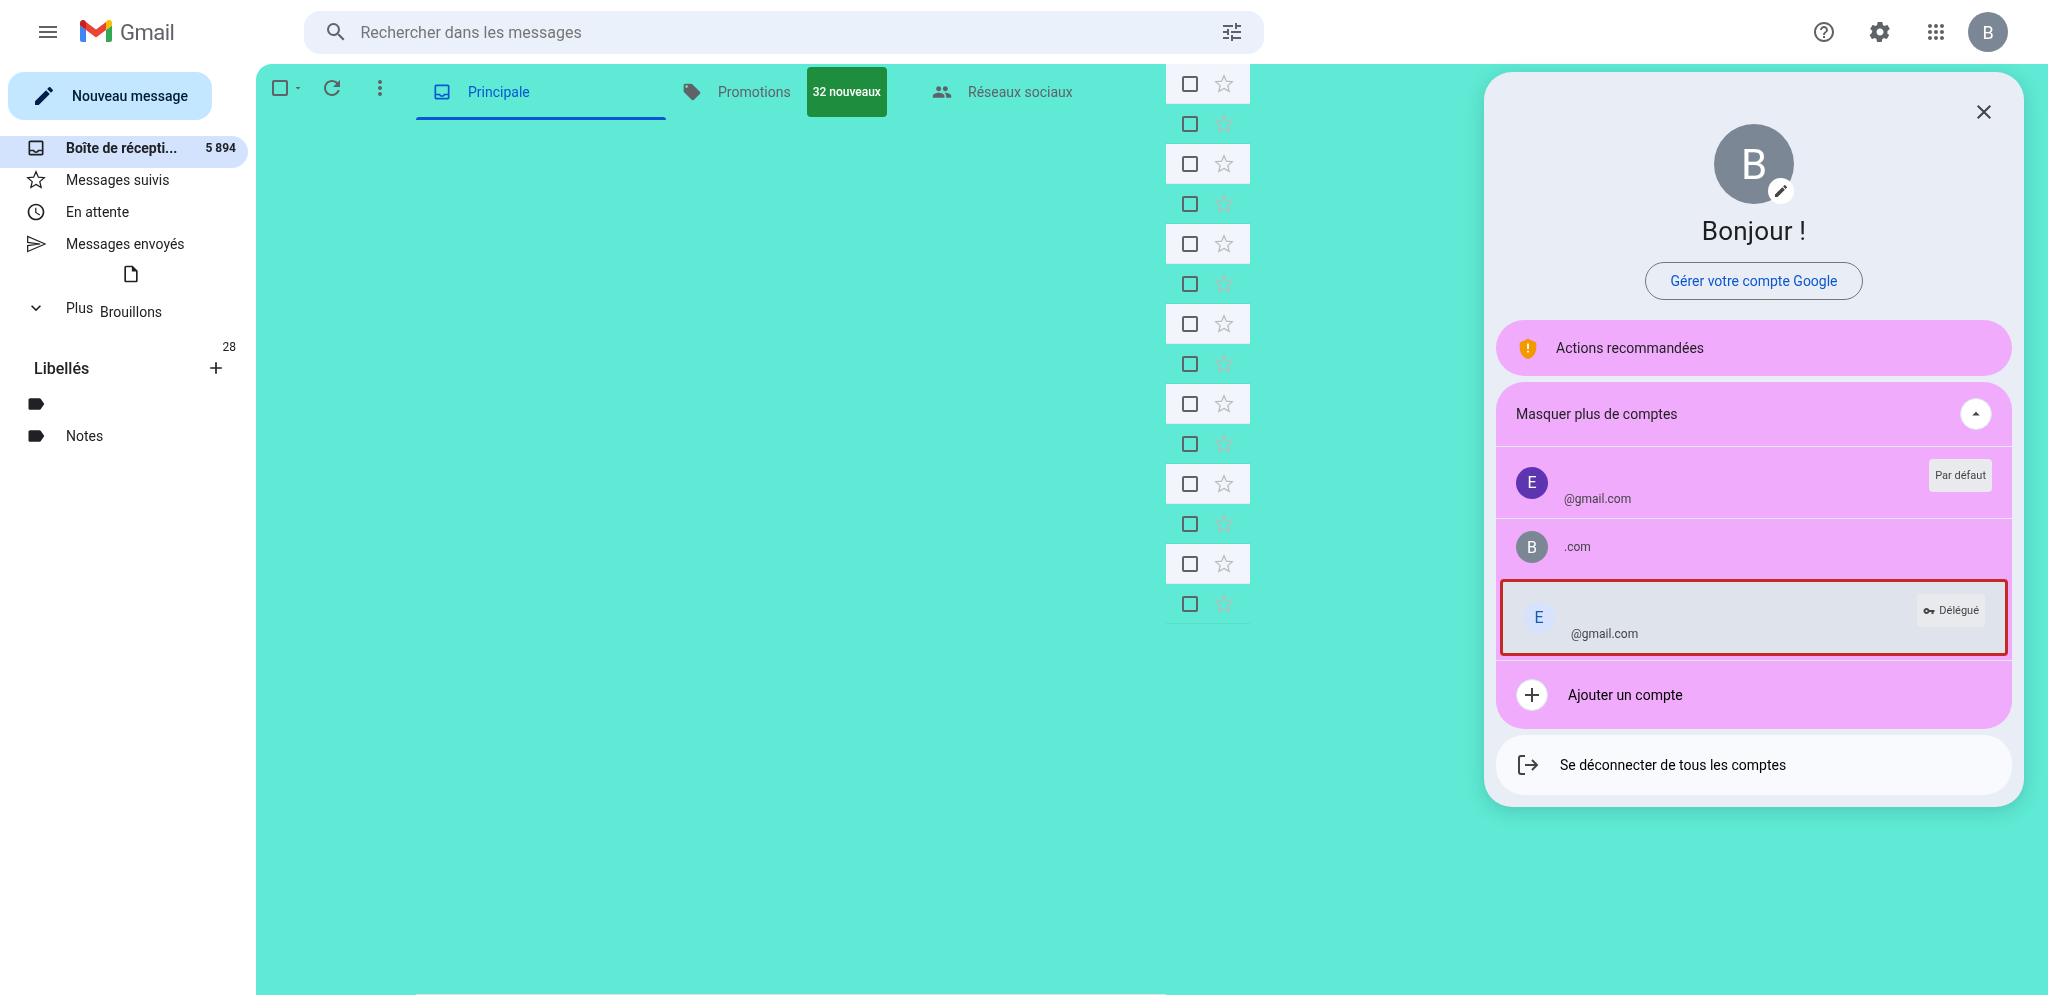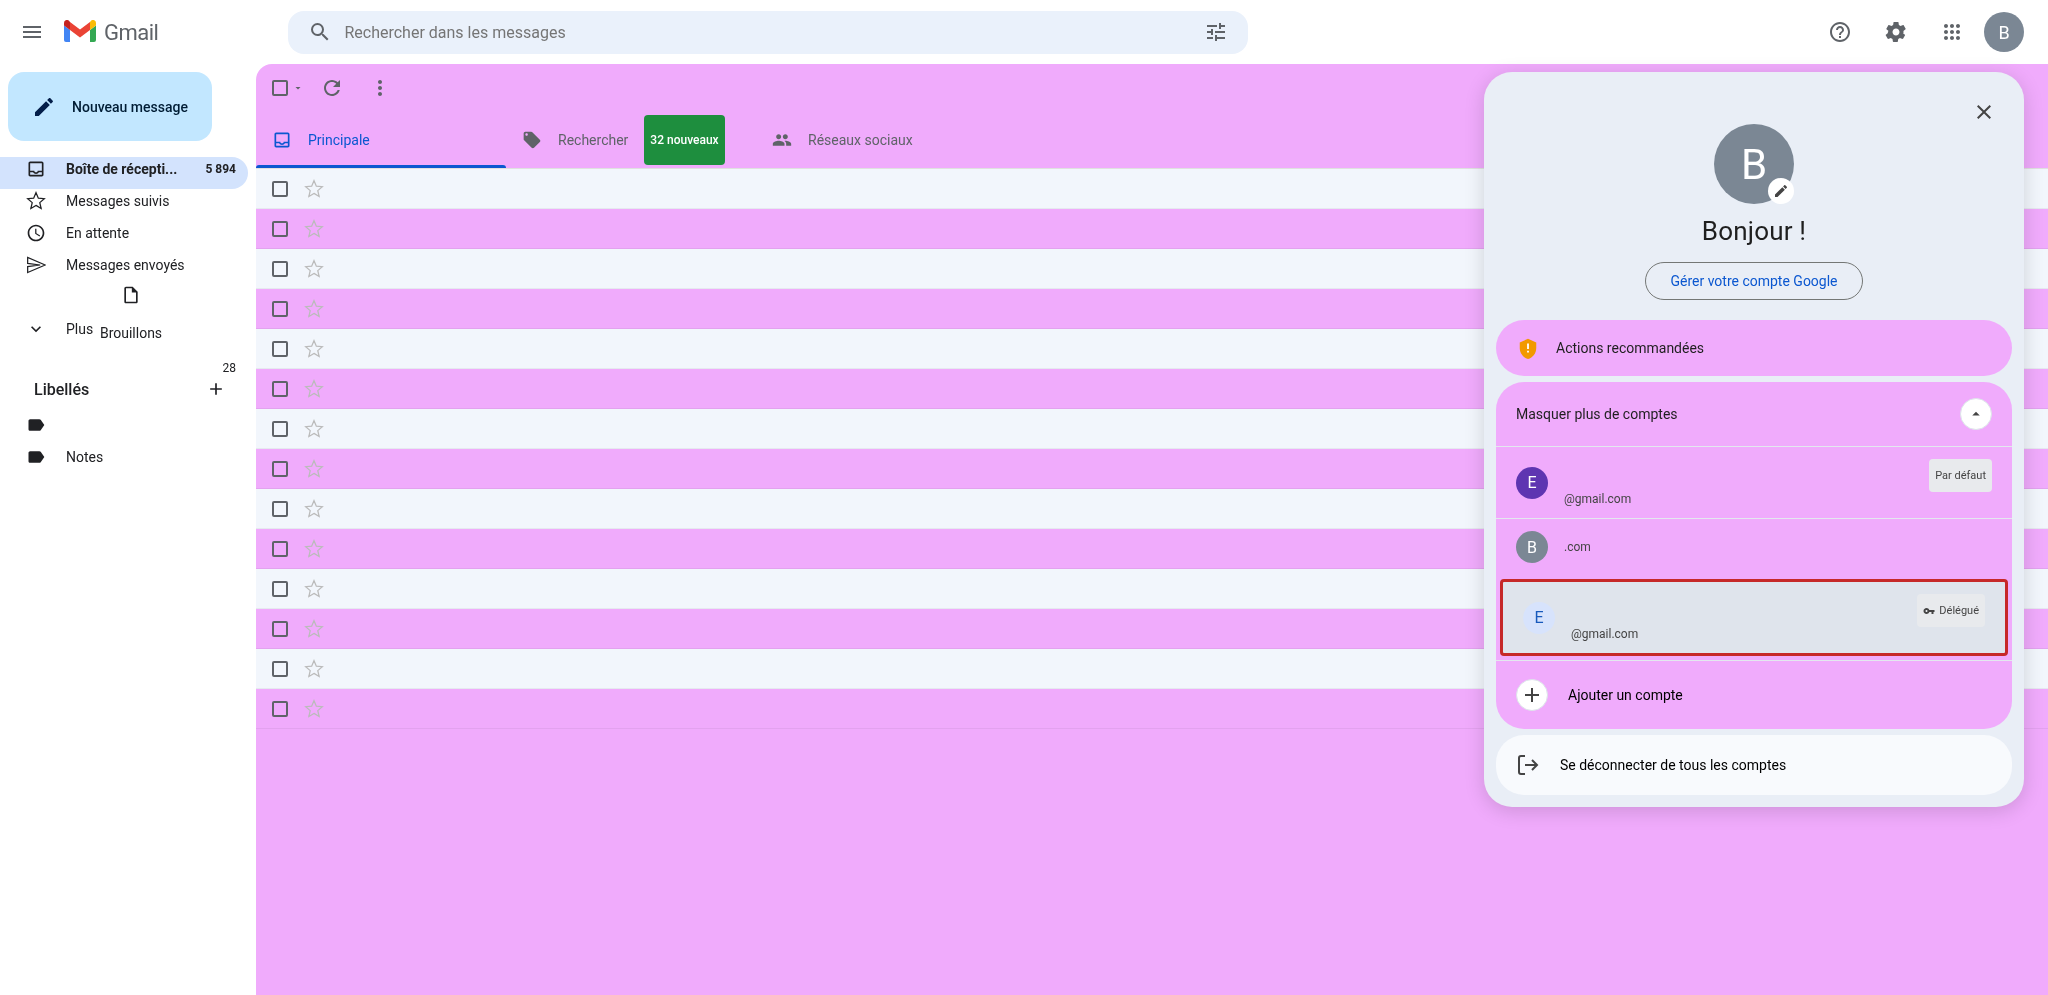--- a/index.html
+++ b/index.html
@@ -1,42 +1,42 @@
 <!DOCTYPE html>
 <html><head>
 <meta charset="utf-8">
 <style>
 * { margin: 0; padding: 0; box-sizing: border-box; font-family: 'Google Sans', Roboto, Arial, sans-serif; }
 body { width: 2048px; height: 995px; background: #fff; overflow: hidden; position: relative; }
-.header { height: 64px; display: flex; align-items: center; padding: 8px; }
+.header { height: 64px; display: flex; align-items: center; padding: 24px; }
 .menu-btn { width: 48px; height: 48px; display: flex; align-items: center; justify-content: center; border-radius: 50%; cursor: pointer; }
 .menu-btn svg, .icon-btn svg { width: 24px; height: 24px; fill: #5f6368; }
 .logo { display: flex; align-items: center; margin-left: 8px; gap: 8px; }
 .gmail-text { font-size: 22px; color: #5f6368; letter-spacing: -0.5px; }
 .search-container { flex: 1; max-width: 960px; margin-left: 130px; }
 .search-bar { background: #eaf1fb; border-radius: 16px; height: 43px; display: flex; align-items: center; padding: 0 8px; }
 .search-icon-wrap { width: 48px; height: 48px; display: flex; align-items: center; justify-content: center; }
 .search-input { flex: 1; border: none; background: transparent; font-size: 16px; color: #5f6368; outline: none; }
 .search-options { width: 48px; height: 48px; display: flex; align-items: center; justify-content: center; }
 .header-right { display: flex; align-items: center; gap: 8px; margin-left: auto; margin-right: 16px; }
 .icon-btn { width: 48px; height: 48px; display: flex; align-items: center; justify-content: center; border-radius: 50%; cursor: pointer; }
 .avatar-btn { width: 40px; height: 40px; border-radius: 50%; background: #7b8794; color: #fff; display: flex; align-items: center; justify-content: center; font-size: 18px; cursor: pointer; }
 .main { display: flex; height: calc(995px - 64px); }
 .sidebar { width: 256px; padding: 8px; }
-.compose-btn { background: #c2e7ff; border-radius: 16px; height: 69px; padding: 0 24px; display: flex; align-items: center; gap: 16px; font-size: 14px; font-weight: 500; color: #001d35; cursor: pointer; margin-bottom: 16px; width: fit-content; }
+.compose-btn { background: #c2e7ff; border-radius: 16px; height: 48px; padding: 0 24px; display: flex; align-items: center; gap: 16px; font-size: 14px; font-weight: 500; color: #001d35; cursor: pointer; margin-bottom: 16px; width: fit-content; }
 .compose-btn svg { width: 24px; height: 24px; }
 .nav-list { list-style: none; }
 .nav-item { height: 32px; border-radius: 0 16px 16px 0; display: flex; align-items: center; padding: 0 12px 8px 26px; font-size: 14px; color: #202124; cursor: pointer; gap: 20px; margin-left: -8px; }
 .nav-item.active { background: #d3e3fd; font-weight: 700; }
 .nav-item .count { margin-left: auto; font-size: 12px; }
 .nav-item svg { width: 20px; height: 20px; fill: #202124; flex-shrink: 0; }
 .labels-header { display: flex; align-items: center; justify-content: space-between; padding: 0 16px 0 26px; margin-top: 24px; margin-bottom: 8px; }
 .labels-title { font-size: 16px; font-weight: 500; color: #202124; }
 .add-label { width: 32px; height: 32px; display: flex; align-items: center; justify-content: center; cursor: pointer; }
-.content { flex: 1; background: #f0abfc; border-radius: 16px 0 0 0; display: flex; flex-direction: column; }
+.content { flex: 1; background: #5eead4; border-radius: 16px 0 0 0; display: flex; flex-direction: row; }
 .toolbar { height: 48px; display: flex; align-items: center; padding: 0 16px; gap: 8px; }
 .select-all { display: flex; align-items: center; gap: 4px; }
 .checkbox-box { width: 16px; height: 16px; border: 2px solid #5f6368; border-radius: 2px; }
 .tabs { display: flex; border-bottom: 1px solid #e0e0e0; }
 .tab { height: 56px; padding: 0 16px; min-width: 250px; display: flex; align-items: center; gap: 16px; cursor: pointer; font-size: 14px; color: #5f6368; position: relative; }
 .tab.active { color: #0b57d0; }
 .tab.active::after { content: ''; position: absolute; bottom: 0; left: 0; right: 0; height: 3px; background: #0b57d0; border-radius: 3px 3px 0 0; }
 .tab svg { width: 20px; height: 20px; }
 .tab.active svg { fill: #0b57d0; }
 .tab:not(.active) svg { fill: #5f6368; }
@@ -229,21 +229,21 @@
         <div class="tab active">
           <svg viewBox="0 0 24 24">
             <path d="M19 3H5c-1.1 0-2 .9-2 2v14c0 1.1.9 2 2 2h14c1.1 0 2-.9 2-2V5c0-1.1-.9-2-2-2zm0 16H5v-3h3.56c.69 1.19 1.97 2 3.45 2s2.75-.81 3.45-2H19v3zm0-5h-4.99c0 1.1-.9 2-2 2s-2-.9-2-2H5V5h14v9z"></path>
           </svg>
           <span>Principale</span>
         </div>
         <div class="tab">
           <svg viewBox="0 0 24 24">
             <path d="M21.41 11.58l-9-9C12.05 2.22 11.55 2 11 2H4c-1.1 0-2 .9-2 2v7c0 .55.22 1.05.59 1.42l9 9c.36.36.86.58 1.41.58.55 0 1.05-.22 1.41-.59l7-7c.37-.36.59-.86.59-1.41 0-.55-.23-1.06-.59-1.42zM5.5 7C4.67 7 4 6.33 4 5.5S4.67 4 5.5 4 7 4.67 7 5.5 6.33 7 5.5 7z"></path>
           </svg>
-          <span>Rechercher</span>
+          <span>Promotions</span>
           <span class="promo-badge">32 nouveaux</span>
         </div>
         <div class="tab">
           <svg viewBox="0 0 24 24">
             <path d="M16 11c1.66 0 2.99-1.34 2.99-3S17.66 5 16 5c-1.66 0-3 1.34-3 3s1.34 3 3 3zm-8 0c1.66 0 2.99-1.34 2.99-3S9.66 5 8 5C6.34 5 5 6.34 5 8s1.34 3 3 3zm0 2c-2.33 0-7 1.17-7 3.5V19h14v-2.5c0-2.33-4.67-3.5-7-3.5zm8 0c-.29 0-.62.02-.97.05 1.16.84 1.97 1.97 1.97 3.45V19h6v-2.5c0-2.33-4.67-3.5-7-3.5z"></path>
           </svg>
           <span>Réseaux sociaux</span>
         </div>
       </div>
     <ul class="message-list" id="message-list">

